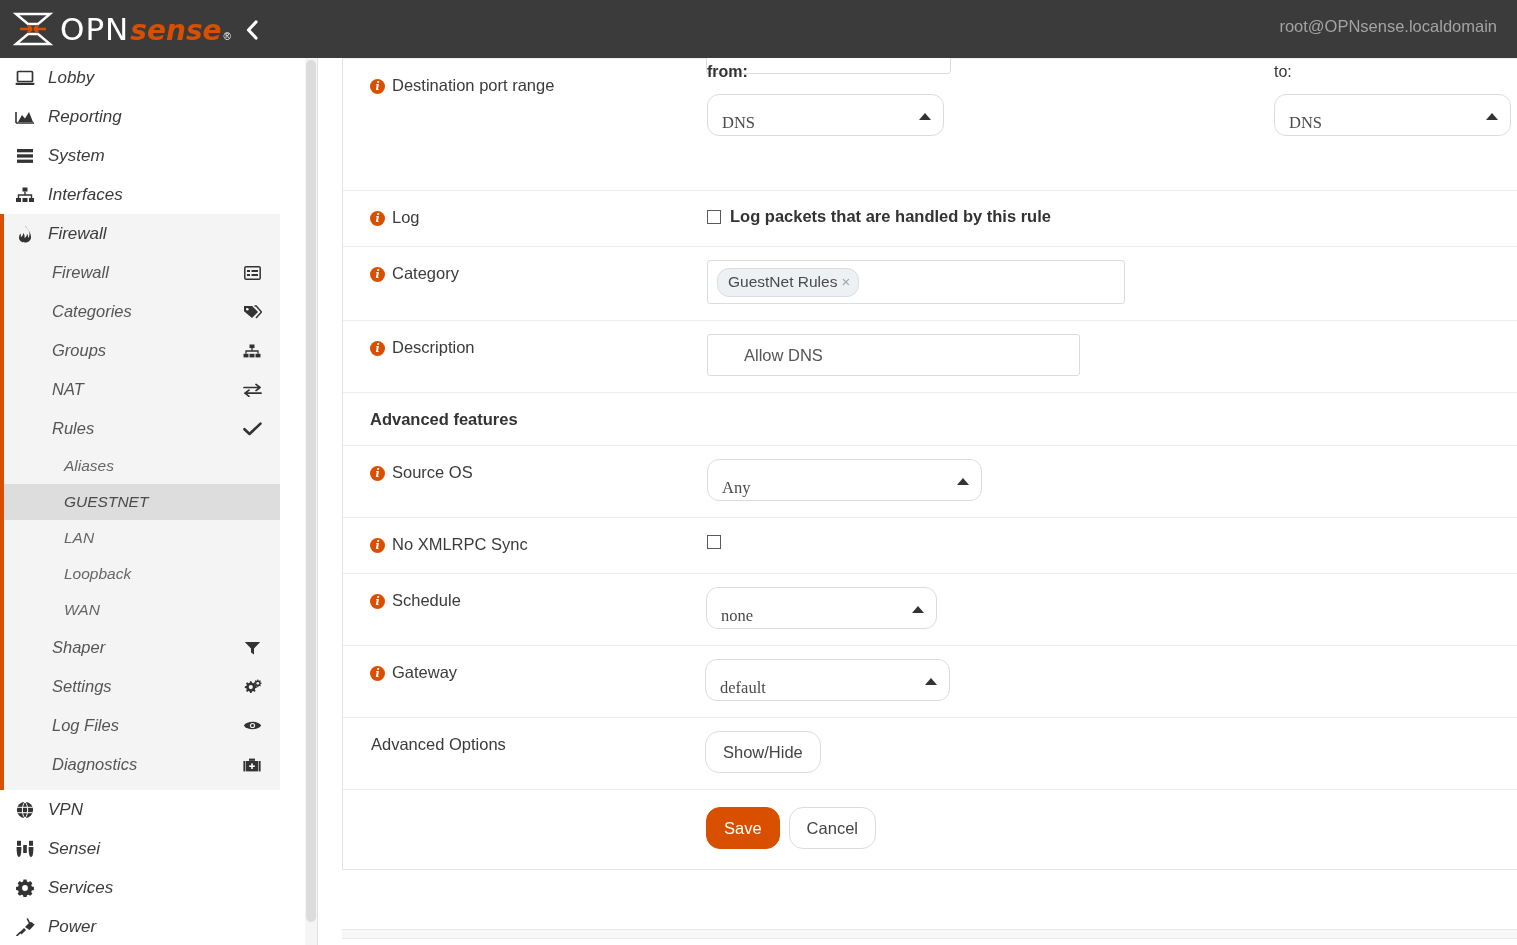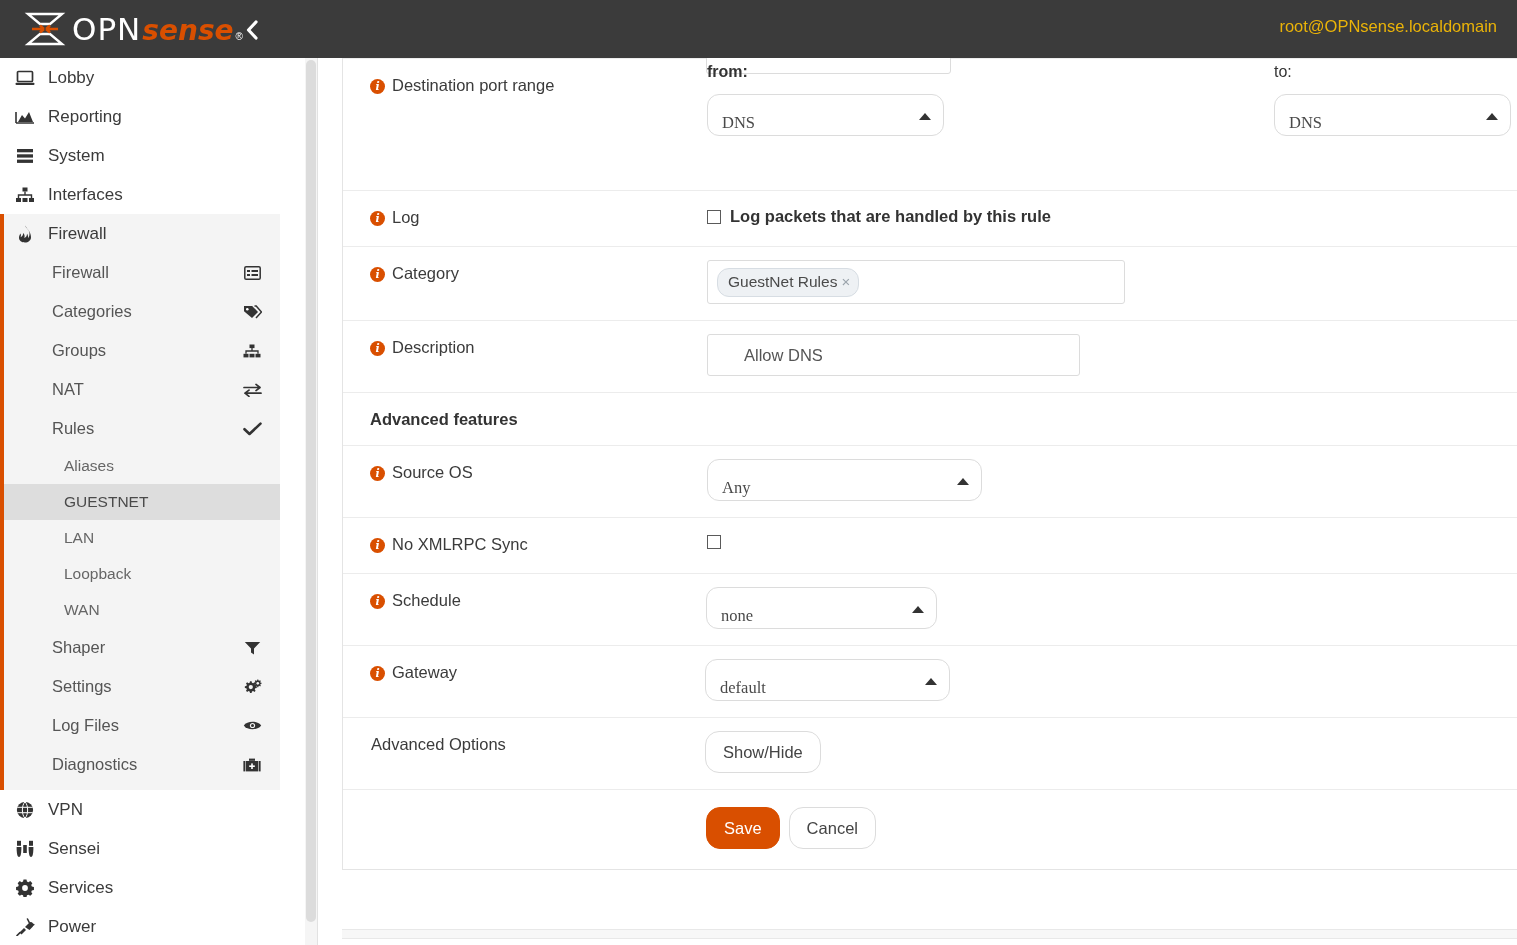--- a/index.html
+++ b/index.html
@@ -13,21 +13,21 @@
   }
 
   
   #topbar {
     position: absolute; top: 0; left: 0;
     width: 1517px; height: 58px;
     background: #3b3b3b;
     z-index: 30;
   }
   #logo-wrap {
-    position: absolute; left: 24px; top: 8px;
+    position: absolute; left: 12px; top: 8px;
     height: 42px; display: flex; align-items: center;
   }
   #logo-mark { width: 42px; height: 36px; }
   #logo-text { margin-left: 6px; display: flex; align-items: baseline; }
   #logo-opn {
     font-size: 31px; font-weight: 400; color: #ffffff;
     letter-spacing: 1px; line-height: 1;
     font-family: "DejaVu Sans", sans-serif;
   }
   #logo-sense {
@@ -36,30 +36,31 @@
     font-family: "DejaVu Sans", sans-serif;
   }
   #logo-reg { font-size: 10px; color: #ffffff; margin-left: 2px; }
   #collapse-btn {
     position: absolute; left: 238px; top: 16px;
     width: 28px; height: 28px; cursor: pointer;
     display: flex; align-items: center; justify-content: center;
   }
   #user-label {
     position: absolute; right: 20px; top: 17px;
-    color: #eab308; font-size: 16.5px;
+    color: #a3a3a3; font-size: 16.5px;
   }
 
   
   #sidebar {
     position: absolute; top: 58px; left: 0;
     width: 280px; height: 887px;
     background: #ffffff;
     overflow: hidden;
     z-index: 20;
+    font-style: italic;
   }
   #sidebar-scrollbar {
     position: absolute; top: 58px; left: 305px;
     width: 13px; height: 887px;
     background: #f5f5f5;
     border-right: 1px solid #e2e2e2;
     z-index: 21;
   }
   #sidebar-thumb {
     position: absolute; top: 2px; left: 1px;

